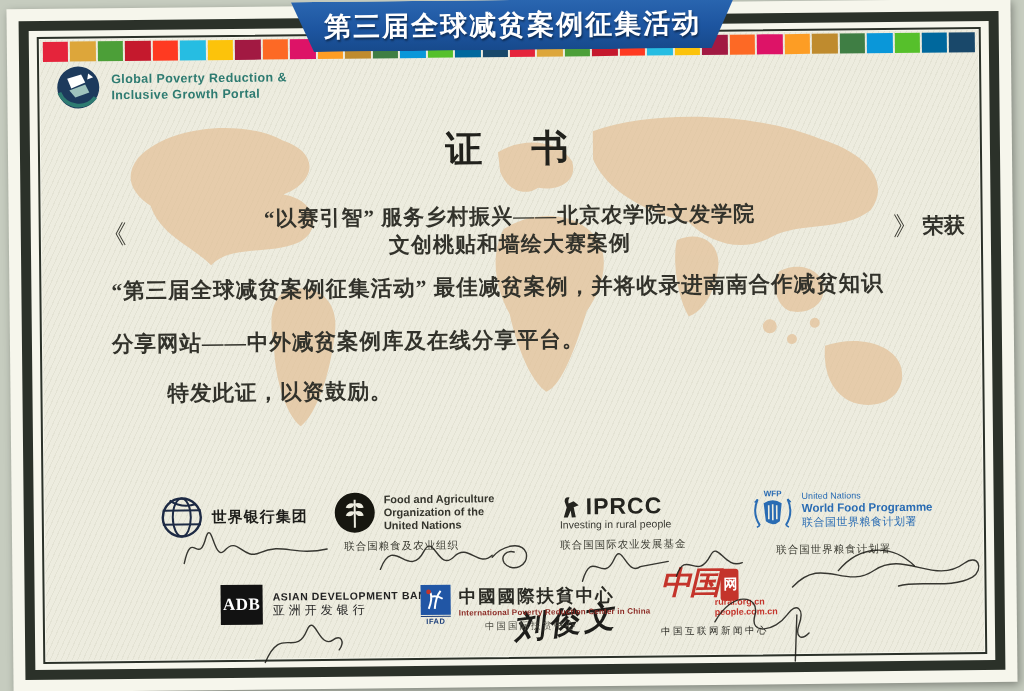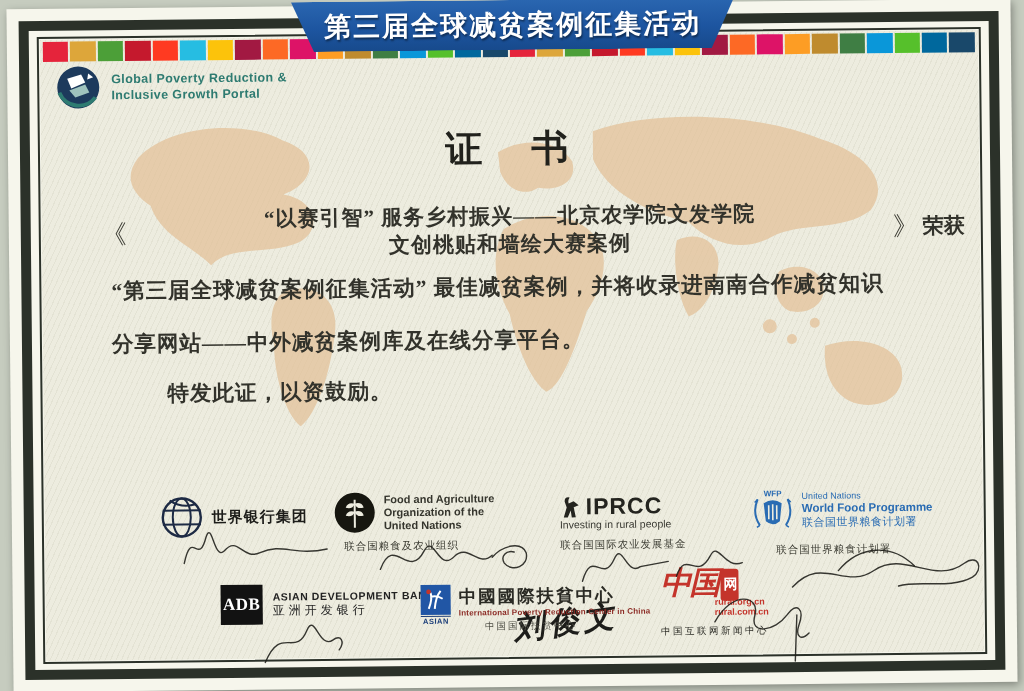--- a/index.html
+++ b/index.html
@@ -249,38 +249,38 @@
 
     <div class="org" style="left:408px;top:580px;">
       <div class="org-flex" style="gap:8px;align-items:flex-start;">
         <div style="text-align:center;">
           <div class="iprcc-sq">
             <svg width="30" height="30" viewBox="0 0 30 30">
               <path d="M8,24 Q12,14 10,8 M14,24 Q15,12 20,6 M10,12 q6,-2 12,2" fill="none" stroke="#fff" stroke-width="2"></path>
               <circle cx="8" cy="7" r="2.4" fill="#c4342b"></circle>
             </svg>
           </div>
-          <div class="iprcc-lbl">ASIAN</div>
+          <div class="iprcc-lbl">IFAD</div>
         </div>
         <div>
           <div class="iprcc-callig">中國國際扶貧中心</div>
           <div class="iprcc-en">International Poverty Reduction Center in China</div>
           <div class="iprcc-cn">中国国际扶贫中心</div>
         </div>
       </div>
     </div>
     <div class="hand-name" style="left:500px;top:598px;">刘俊文</div>
 
     <div class="org" style="left:648px;top:566px;">
       <div class="cnet-brand">
         <span>中国</span><span class="cnet-net">网</span>
       </div>
       <div class="cnet-url" style="margin-left:54px;margin-top:-4px;">
         <div>rural.org.cn</div>
-        <div>rural.com.cn</div>
+        <div>people.com.cn</div>
       </div>
       <div class="cnet-cn">中国互联网新闻中心</div>
     </div>
     <svg class="sig" style="left:692px;top:580px;" width="135" height="84" viewBox="0 0 135 84">
       <path d="M10,40 C28,8 56,14 50,34 C44,54 70,50 82,34 C92,20 100,28 94,44 C90,56 96,60 104,52"></path>
       <path d="M92,34 L90,80"></path>
     </svg>
 
   </div>
 </div>

